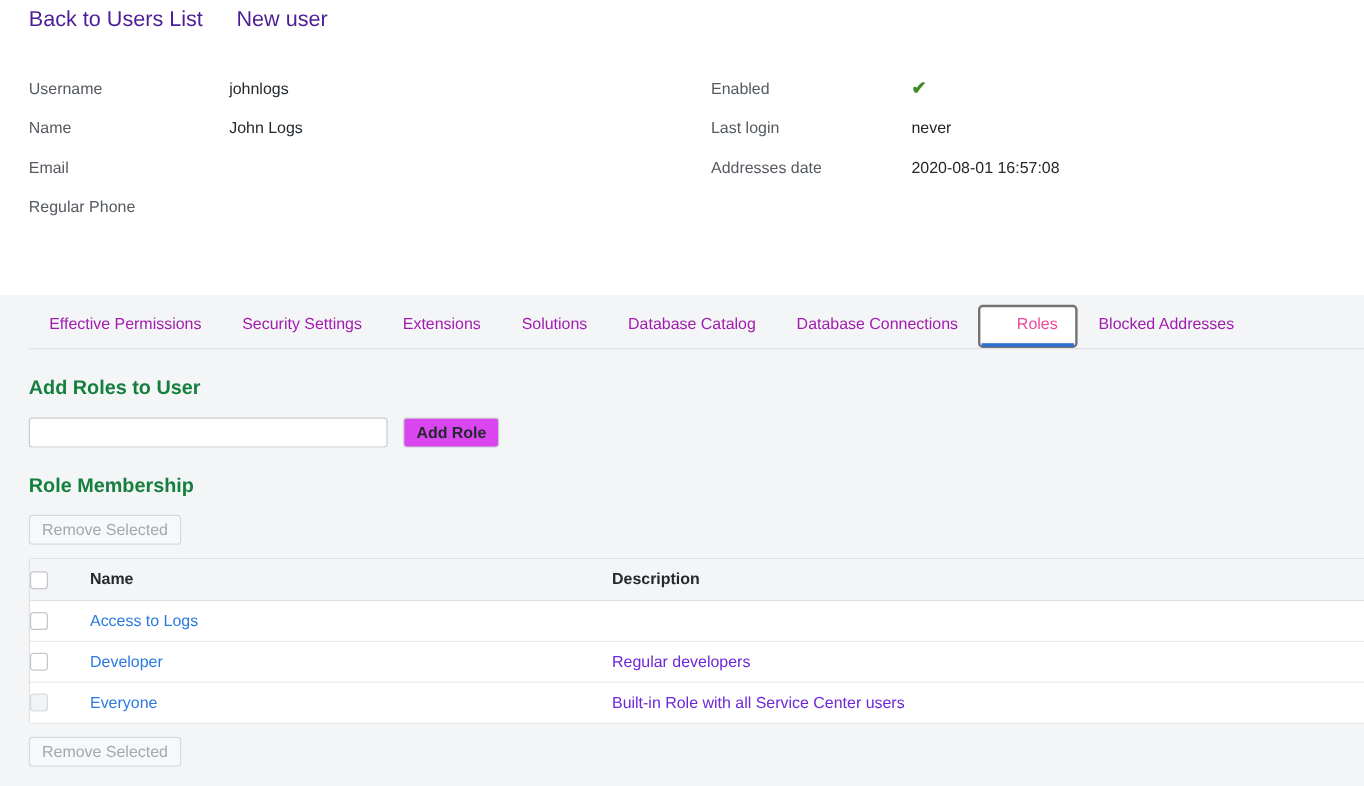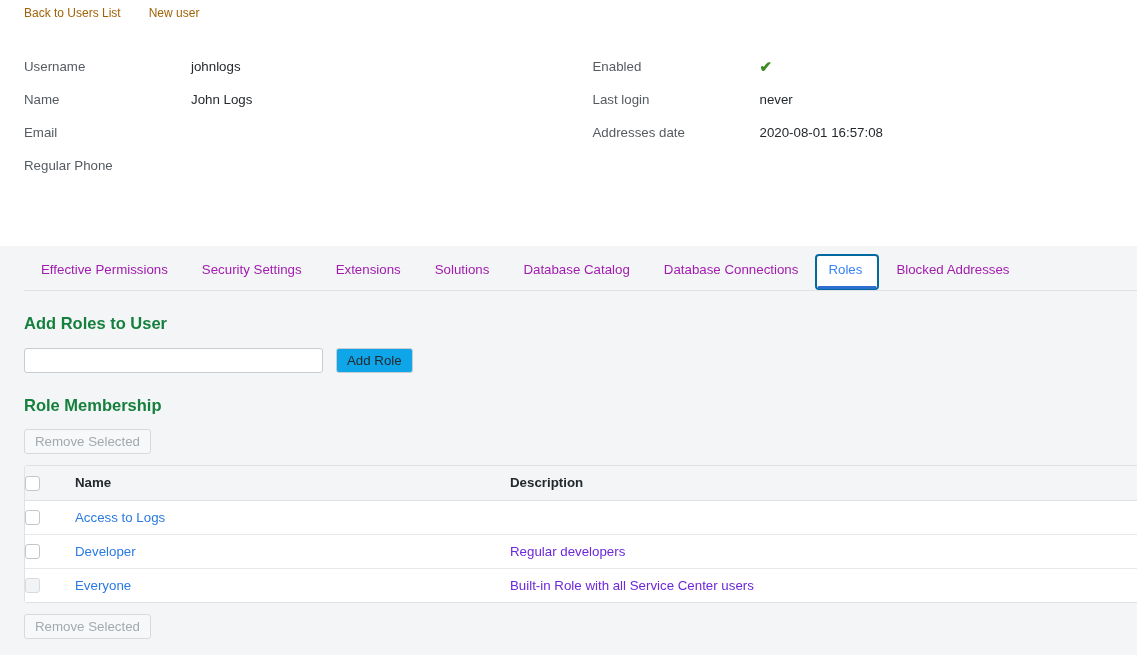--- a/index.html
+++ b/index.html
@@ -28,22 +28,22 @@
     padding-top: 12px;
     line-height: 34px;
   }
   .action-links {
     margin-top: 6px;
     display: flex;
     gap: 28px;
     align-items: baseline;
   }
   .action-link {
-    color: #a16207;
-    font-size: 12px;
+    color: #4c1d95;
+    font-size: 18px;
     text-decoration: none;
     cursor: pointer;
   }
 
   .details-grid {
     margin-top: 30px;
     display: flex;
     width: 1113px;
   }
   .details-col { width: 50%; }
@@ -91,24 +91,24 @@
     padding: 7px 16px 11px 16px;
     cursor: pointer;
     white-space: nowrap;
     background: transparent;
     border: 1px solid transparent;
     border-radius: 3px;
     position: relative;
     line-height: 16px;
   }
   .tab.active {
-    color: #3b82f6;
-    border: 2px solid #0369a1;
+    color: #ec4899;
+    border: 2px solid #737373;
     border-radius: 4px;
-    padding: 6px 15px 10px 11px;
+    padding: 6px 15px 10px 30px;
     background: #ffffff;
   }
   .tab.active::after {
     content: "";
     position: absolute;
     left: 1px; right: 1px; bottom: -1px;
     height: 3px;
     background: #2f6fd0;
   }
 
@@ -135,23 +135,23 @@
     background: #ffffff;
     font-size: 13.3px;
     padding: 0 6px;
     color: #24292e;
     outline: none;
     font-family: "Liberation Sans", sans-serif;
   }
   .btn {
     font-family: "Liberation Sans", sans-serif;
     font-size: 13.3px;
-    font-weight: normal;
+    font-weight: bold;
     color: #24292e;
-    background: #0ea5e9;
+    background: #d946ef;
     border: 1px solid #c9cdd2;
     border-radius: 3px;
     padding: 4px 10px;
     height: 25px;
     line-height: 15px;
     cursor: pointer;
   }
   .btn.disabled {
     color: #a4a9ae;
     font-weight: normal;

